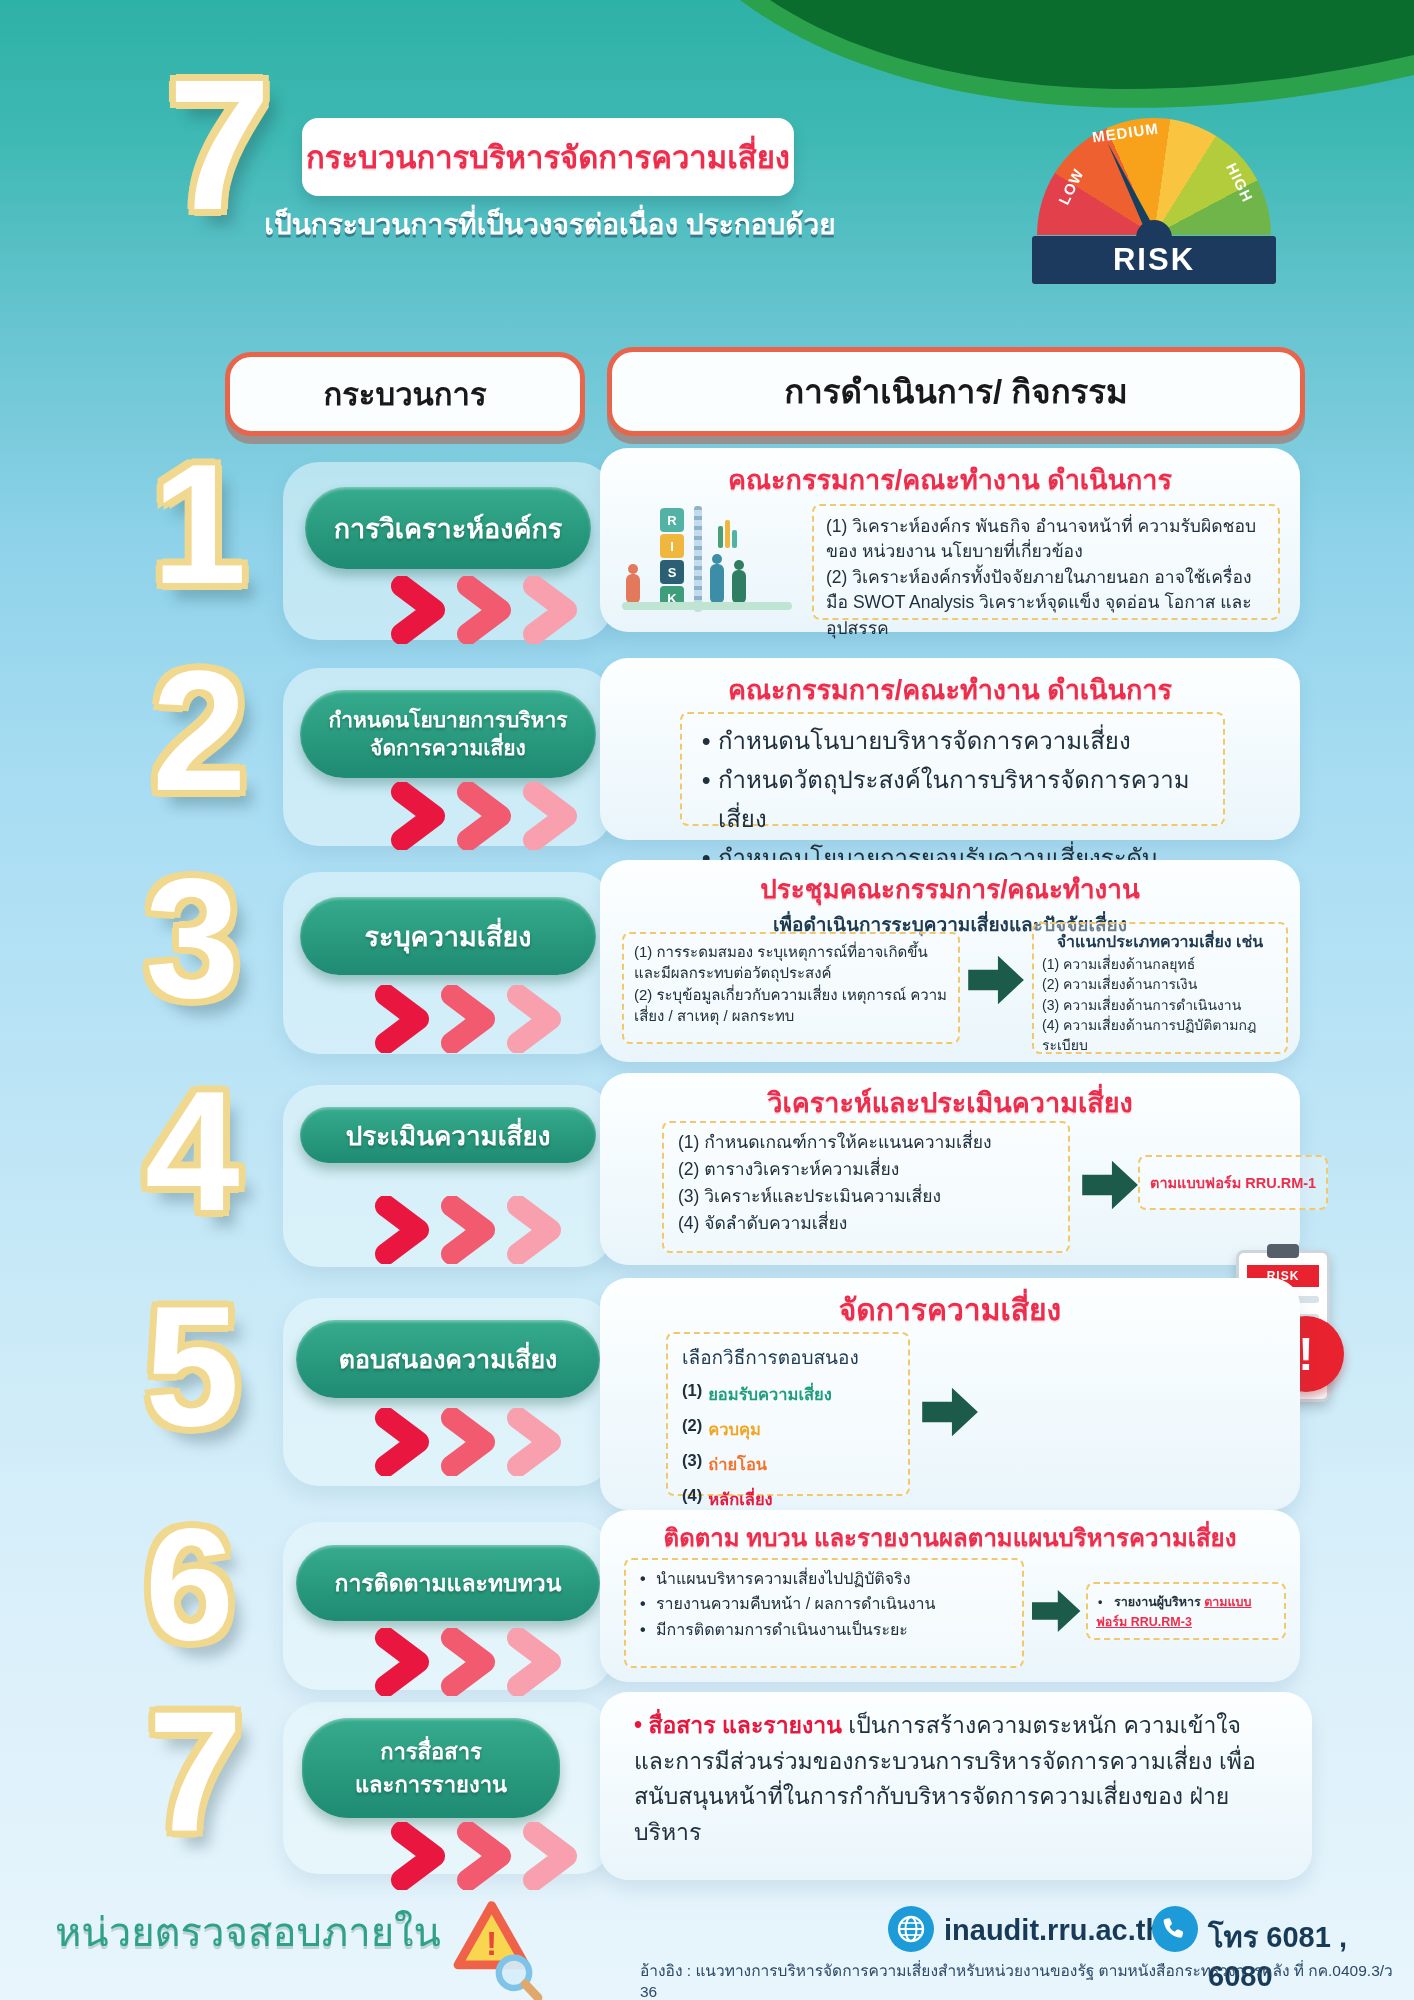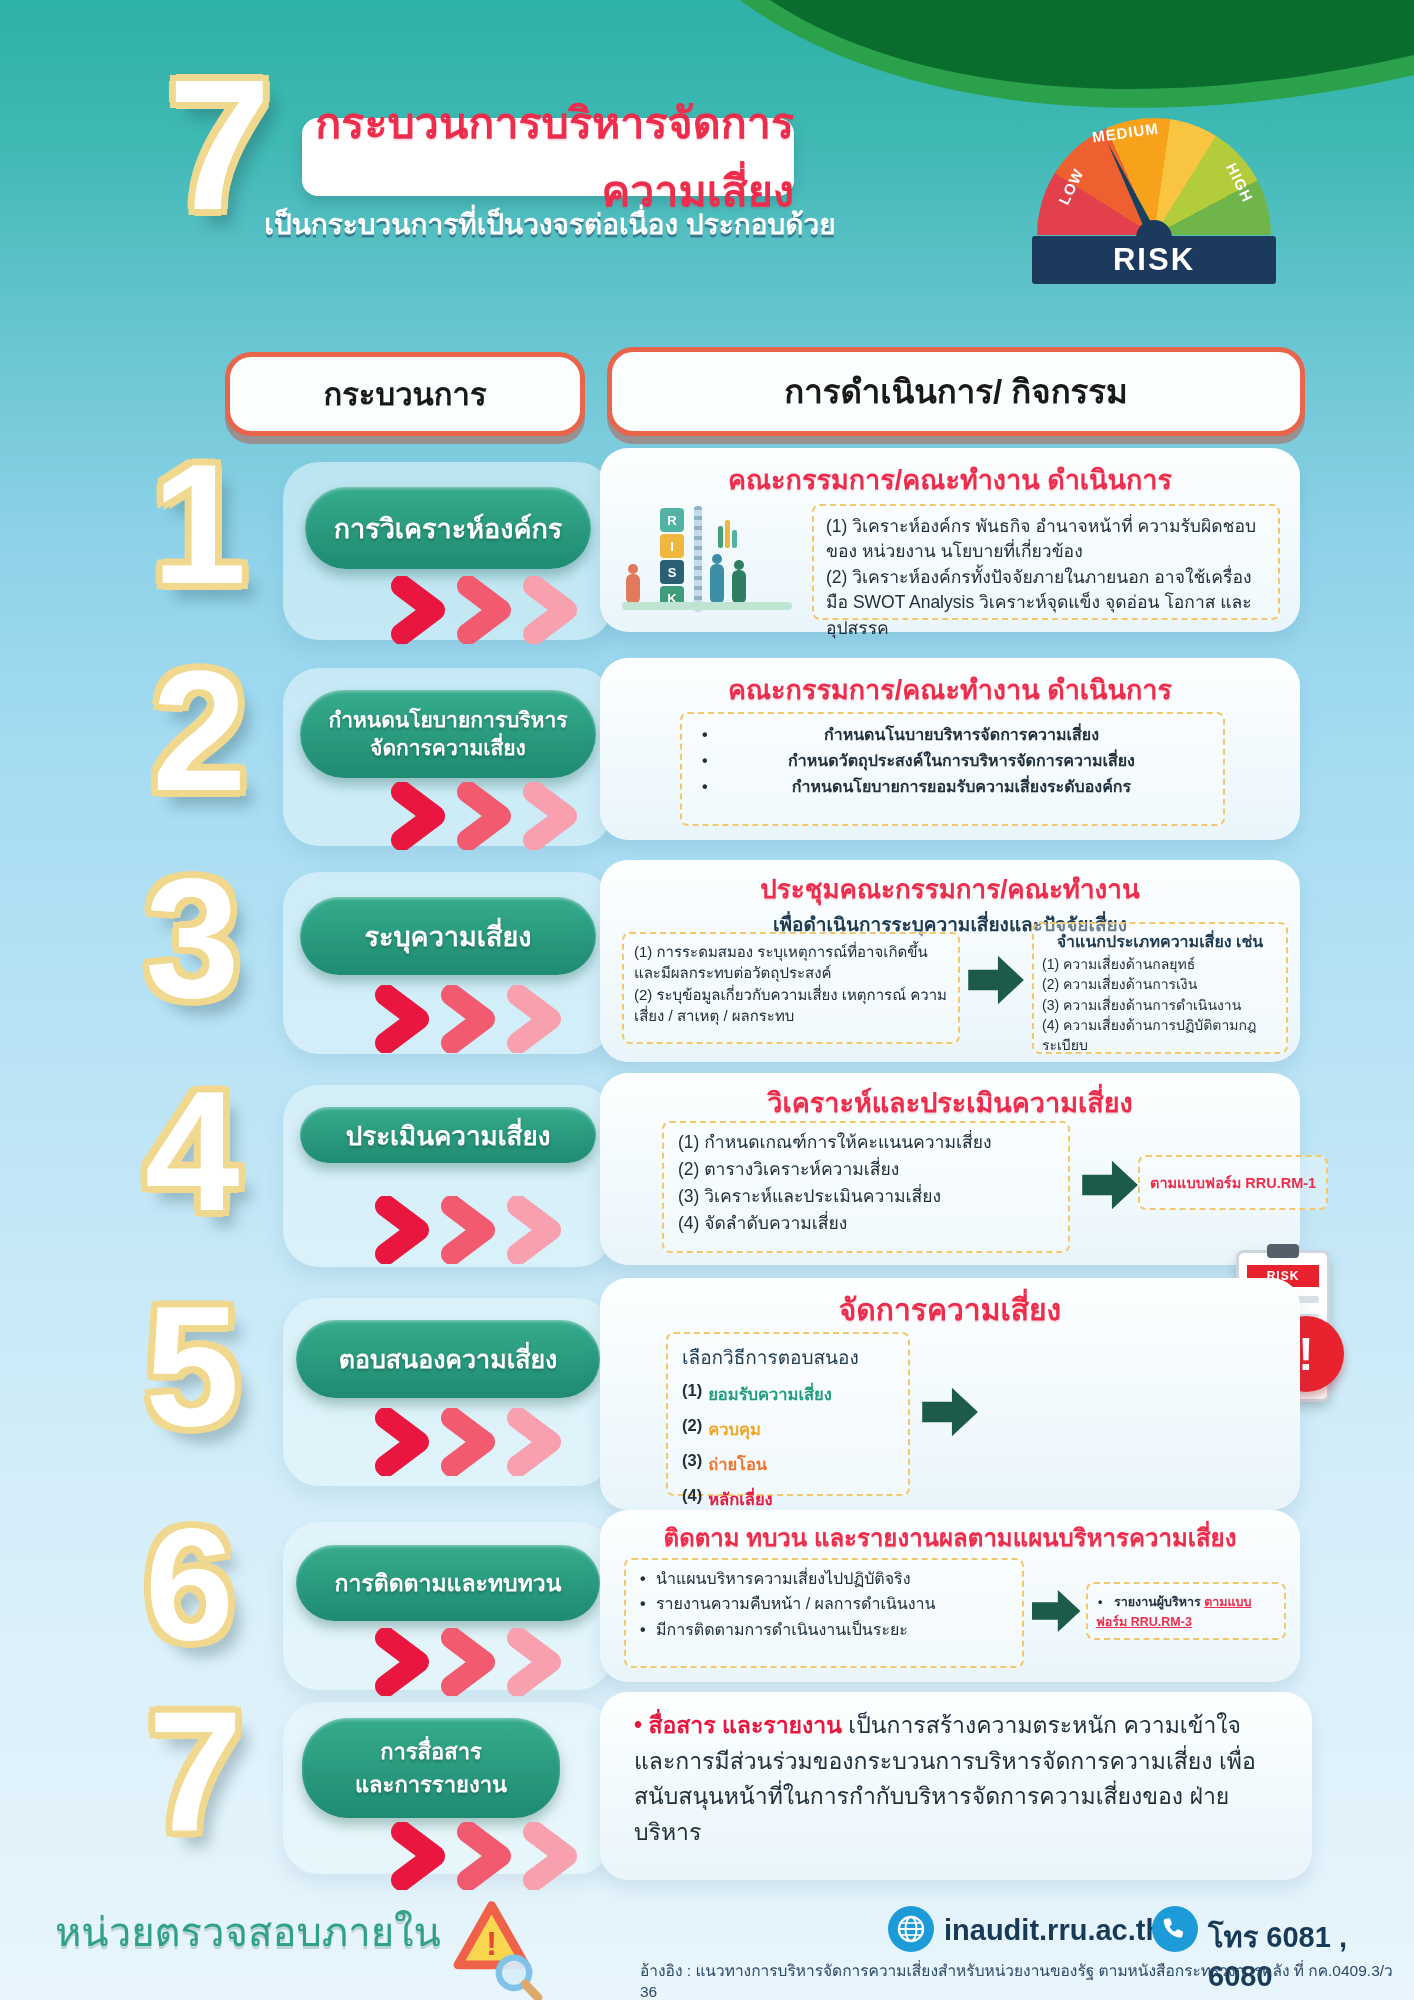--- a/index.html
+++ b/index.html
@@ -61,21 +61,21 @@
 
 <div class="poster">
 
   <svg class="abs" style="right:0;top:0;" width="714" height="150" viewBox="0 0 714 150">
     <path d="M40,0 C180,105 430,140 714,75 L714,0 Z" fill="#2ba14c"></path>
     <path d="M70,0 C205,90 440,118 714,55 L714,0 Z" fill="#0a6d2e"></path>
   </svg>
 
   <div class="bignum" style="left:168px;top:62px;font-size:185px;">7</div>
   <div class="abs" style="left:302px;top:118px;width:492px;height:78px;background:#fff;border-radius:16px;box-shadow:0 8px 14px rgba(20,80,90,.22);display:flex;align-items:center;justify-content:center;">
-    <span class="rtitle" style="font-size:43px;text-align:right;">กระบวนการบริหารจัดการความเสี่ยง</span>
+    <span class="rtitle" style="font-size:31px;text-align:right;">กระบวนการบริหารจัดการความเสี่ยง</span>
   </div>
   <div class="abs" style="left:260px;top:202px;width:580px;text-align:center;color:#fff;font-weight:700;font-size:28px;text-shadow:0 3px 0 rgba(20,40,80,.45);">เป็นกระบวนการที่เป็นวงจรต่อเนื่อง ประกอบด้วย</div>
 
   <div class="gauge">
     <div class="gauge-disc"></div>
     <span class="glabel glow">LOW</span>
     <span class="glabel gmed">MEDIUM</span>
     <span class="glabel ghigh">HIGH</span>
     <div class="gneedle"></div>
     <div class="ghub"></div>
@@ -128,21 +128,21 @@
     <span>กำหนดนโยบายการบริหาร</span>
     <span>จัดการความเสี่ยง</span>
   </div>
   <svg class="chev" style="left:388px;top:782px;" width="200" height="68" viewBox="0 0 200 68">
     <polyline points="14,10 46,34 14,58" fill="none" stroke="#e9173f" stroke-width="22" stroke-linecap="round" stroke-linejoin="round"></polyline>
     <polyline points="80,10 112,34 80,58" fill="none" stroke="#f15a6f" stroke-width="22" stroke-linecap="round" stroke-linejoin="round"></polyline>
     <polyline points="146,10 178,34 146,58" fill="none" stroke="#f9a0ae" stroke-width="22" stroke-linecap="round" stroke-linejoin="round"></polyline>
   </svg>
   <div class="panel" style="left:600px;top:658px;width:700px;height:182px;">
     <div class="rtitle" style="margin-top:10px;font-size:27px;">คณะกรรมการ/คณะทำงาน ดำเนินการ</div>
-    <div class="dashed abs" style="left:80px;top:54px;width:545px;height:114px;padding:8px 18px;font-size:16px;line-height:1.62;font-weight:700;text-align:center;">
+    <div class="dashed abs" style="left:80px;top:54px;width:545px;height:114px;padding:8px 18px;font-size:24px;line-height:1.62;font-weight:400;">
       <div class="li">กำหนดนโนบายบริหารจัดการความเสี่ยง</div>
       <div class="li">กำหนดวัตถุประสงค์ในการบริหารจัดการความเสี่ยง</div>
       <div class="li">กำหนดนโยบายการยอมรับความเสี่ยงระดับองค์กร</div>
     </div>
   </div>
 
   <div class="lightbox" style="left:283px;top:872px;width:330px;height:182px;"></div>
   <div class="bignum" style="left:145px;top:862px;font-size:170px;">3</div>
   <div class="gpill" style="left:300px;top:897px;width:296px;height:78px;font-size:27px;">ระบุความเสี่ยง</div>
   <svg class="chev" style="left:372px;top:985px;" width="200" height="68" viewBox="0 0 200 68">

